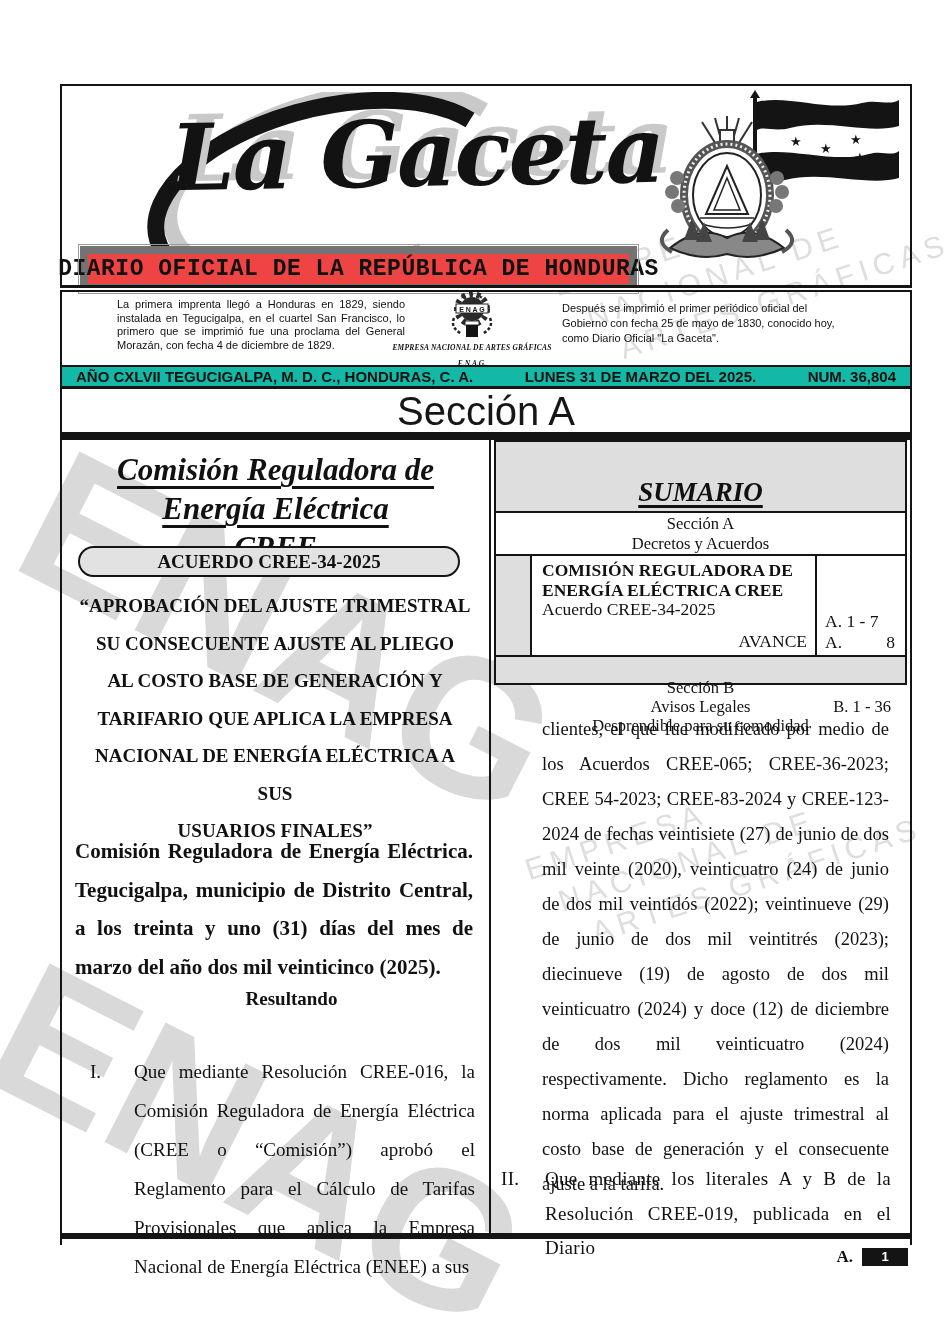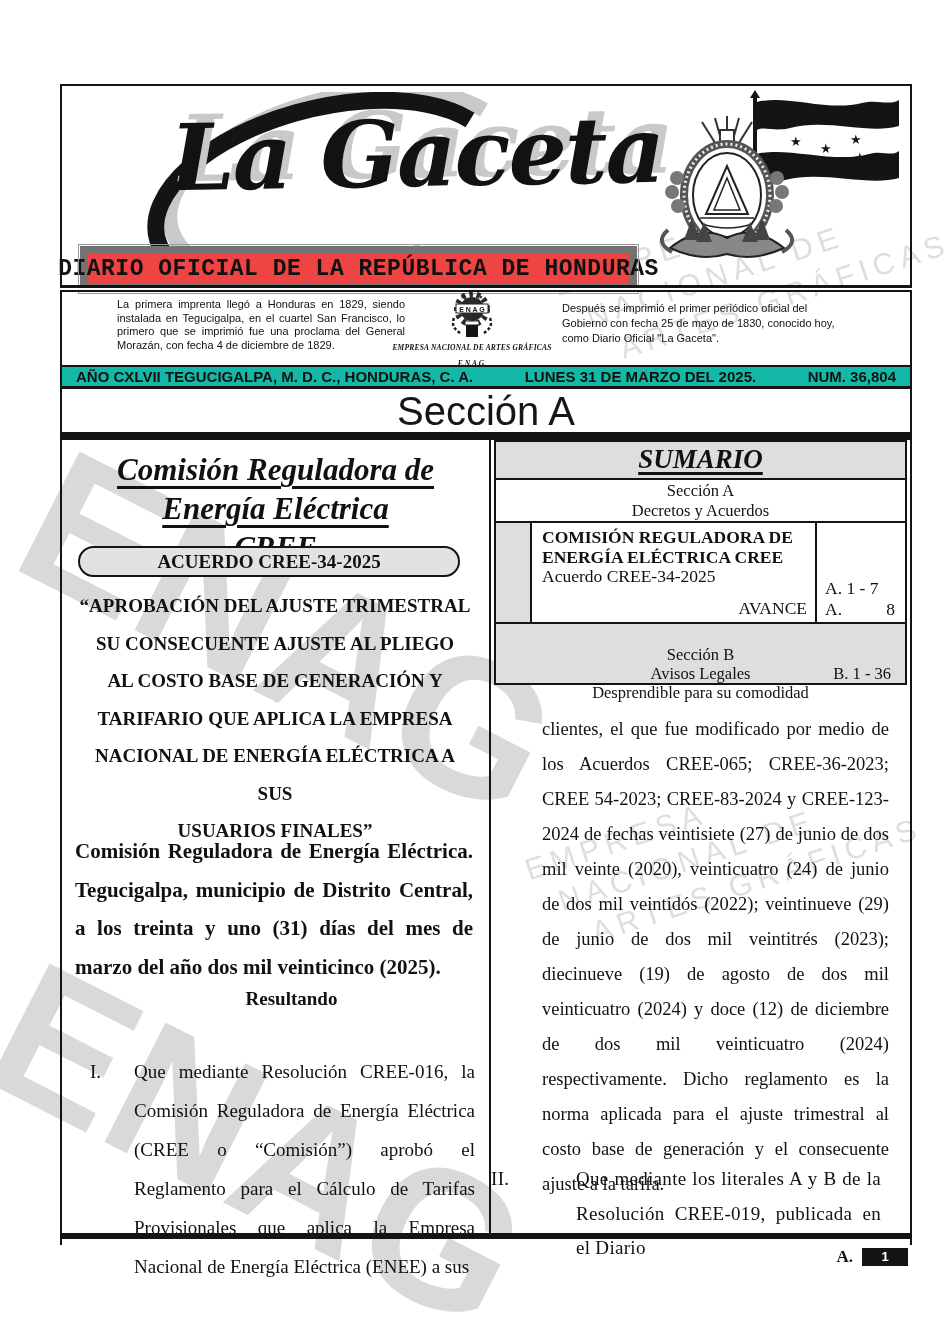--- a/index.html
+++ b/index.html
@@ -74,42 +74,42 @@
               font-weight:bold;font-size:19px;}
   .num-item{position:absolute;display:flex;font-size:19px;line-height:39px;}
   .item-1{left:28px;top:612px;width:385px;}
   .num-label{width:44px;flex:0 0 44px;}
   .num-body{flex:1;text-align:justify;}
   
   .rightcol{position:absolute;left:429px;top:0;right:0;height:100%;}
   .sumario{position:absolute;left:3px;top:0;width:413px;height:245px;background:#dedede;
            border:2px solid #141414;box-sizing:border-box;}
   .sumario-title{text-align:center;font-weight:bold;font-style:italic;font-size:27px;
-                 height:36px;line-height:34px;}
+                 height:36px;line-height:34px;margin-top:33px;}
   .sumario-title span{text-decoration:underline;text-decoration-thickness:2.5px;
                       text-underline-offset:4px;}
   .sumario-seccion{background:#fff;border-top:2px solid #141414;border-bottom:2px solid #141414;
                    text-align:center;font-size:16.5px;line-height:19.5px;padding:1px 0;}
   .sumario-table{display:flex;height:99px;border-bottom:2px solid #141414;background:#fff;}
   .st-margin{flex:0 0 34px;background:#dedede;border-right:2px solid #141414;}
   .st-main{flex:1;padding:5px 8px 4px 10px;font-size:17.5px;line-height:19.5px;
            display:flex;flex-direction:column;}
   .st-org{font-weight:bold;}
   .st-avance{font-weight:normal;margin-top:auto;text-align:right;}
   .st-pages{flex:0 0 90px;border-left:2px solid #141414;font-size:17.5px;
             display:flex;flex-direction:column;padding:15px 10px 4px 8px;box-sizing:border-box;}
   .st-p1{margin-top:40px;white-space:nowrap;}
   .st-p2{margin-top:auto;display:flex;justify-content:space-between;}
   .sumario-footer{position:relative;text-align:center;font-size:16.5px;line-height:19px;
                   padding-top:21px;}
   .avisos-row{position:relative;}
   .avisos-pages{position:absolute;right:14px;top:0;}
   .r-para{position:absolute;left:51px;top:272px;width:347px;font-size:18.5px;
           line-height:35px;text-align:justify;}
-  .item-2{left:0;top:722px;width:390px;line-height:34.5px;letter-spacing:.3px;gap:41px;}
+  .item-2{left:10px;top:722px;width:390px;line-height:34.5px;letter-spacing:.3px;}
   
   .page-footer{position:absolute;left:60px;top:1247px;width:848px;z-index:1;
                display:flex;justify-content:flex-end;align-items:center;gap:9px;}
   .pf-label{font-weight:bold;font-size:17px;font-family:"Liberation Serif",serif;}
   .pf-box{width:46px;height:18px;background:#141414;color:#fff;text-align:center;
           font-family:"Liberation Sans",sans-serif;font-weight:bold;font-size:13px;
           line-height:18px;}
 </style>
 </head>
 <body>

